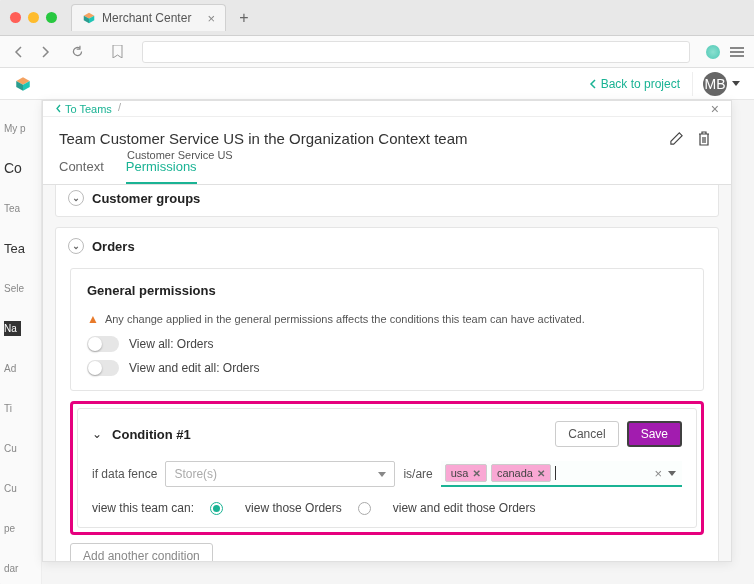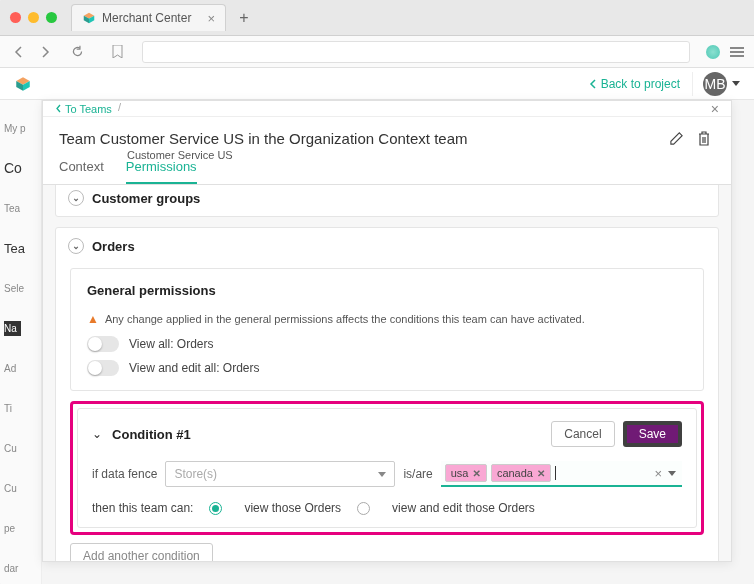--- a/index.html
+++ b/index.html
@@ -57,21 +57,21 @@
   .toggle::after { content: ""; position: absolute; width: 14px; height: 14px; background: #fff; border-radius: 50%; top: 1px; left: 1px; box-shadow: 0 1px 2px rgba(0,0,0,0.3); }
 
   .highlight { border: 3px solid #e6007e; border-radius: 4px; padding: 4px; margin-bottom: 8px; }
   .cond { background: #fff; border: 1px solid #e5e5e5; border-radius: 3px; padding: 12px 14px; }
   .condhead { display: flex; align-items: center; gap: 10px; margin-bottom: 14px; }
   .condhead .title { font-size: 13px; font-weight: 700; color: #222; }
   .condhead .chev2 { font-size: 12px; color: #333; cursor: pointer; }
   .btns { margin-left: auto; display: flex; gap: 8px; }
   .btn { height: 26px; padding: 0 12px; border-radius: 3px; font-size: 12px; display: flex; align-items: center; cursor: pointer; }
   .btn-sec { background: #fff; border: 1px solid #ccc; color: #555; }
-  .btn-pri { background: #701a75; color: #fff; border: 4px solid #404040; }
+  .btn-pri { background: #a21caf; color: #fff; border: 2px solid #404040; }
 
   .condrow { display: flex; align-items: center; gap: 8px; margin-bottom: 14px; font-size: 12px; color: #555; }
   .sel { flex: 0 0 230px; height: 26px; border: 1px solid #ccc; border-radius: 2px; background: #fff; display: flex; align-items: center; padding: 0 8px; color: #aaa; position: relative; cursor: pointer; }
   .sel::after { content: ""; position: absolute; right: 8px; width: 0; height: 0; border-left: 4px solid transparent; border-right: 4px solid transparent; border-top: 5px solid #888; }
   .tagbox { flex: 1; min-height: 26px; border-bottom: 2px solid #1ab394; background: #fbfefd; display: flex; align-items: center; padding: 2px 4px; gap: 4px; position: relative; }
   .tag { display: flex; align-items: center; gap: 4px; background: #f9a8d4; border: 1px solid #ccc; border-radius: 2px; padding: 2px 5px; font-size: 11px; color: #444; }
   .tag .x { cursor: pointer; color: #666; font-weight: bold; font-size: 10px; }
   .tagbox .cursor { width: 1px; height: 14px; background: #333; }
   .tagbox .clear { position: absolute; right: 20px; color: #888; cursor: pointer; font-size: 13px; }
   .tagbox .dd { position: absolute; right: 6px; width: 0; height: 0; border-left: 4px solid transparent; border-right: 4px solid transparent; border-top: 5px solid #666; cursor: pointer; }
@@ -269,21 +269,21 @@
                   <span class="tag">
                       <span>canada</span>
                       <span class="x">✕</span>
                     </span>
                   <span class="cursor"></span>
                   <span class="clear">×</span>
                   <span class="dd"></span>
                 </div>
               </div>
               <div class="radgroup">
-                <span>then this team can:</span>
+                <span>view this team can:</span>
                 <label class="radio checked">
                   <span class="circ"></span>
                   <span>view those Orders</span>
                 </label>
                 <label class="radio unchecked">
                   <span class="circ"></span>
                   <span>view and edit those Orders</span>
                 </label>
               </div>
             </div>

